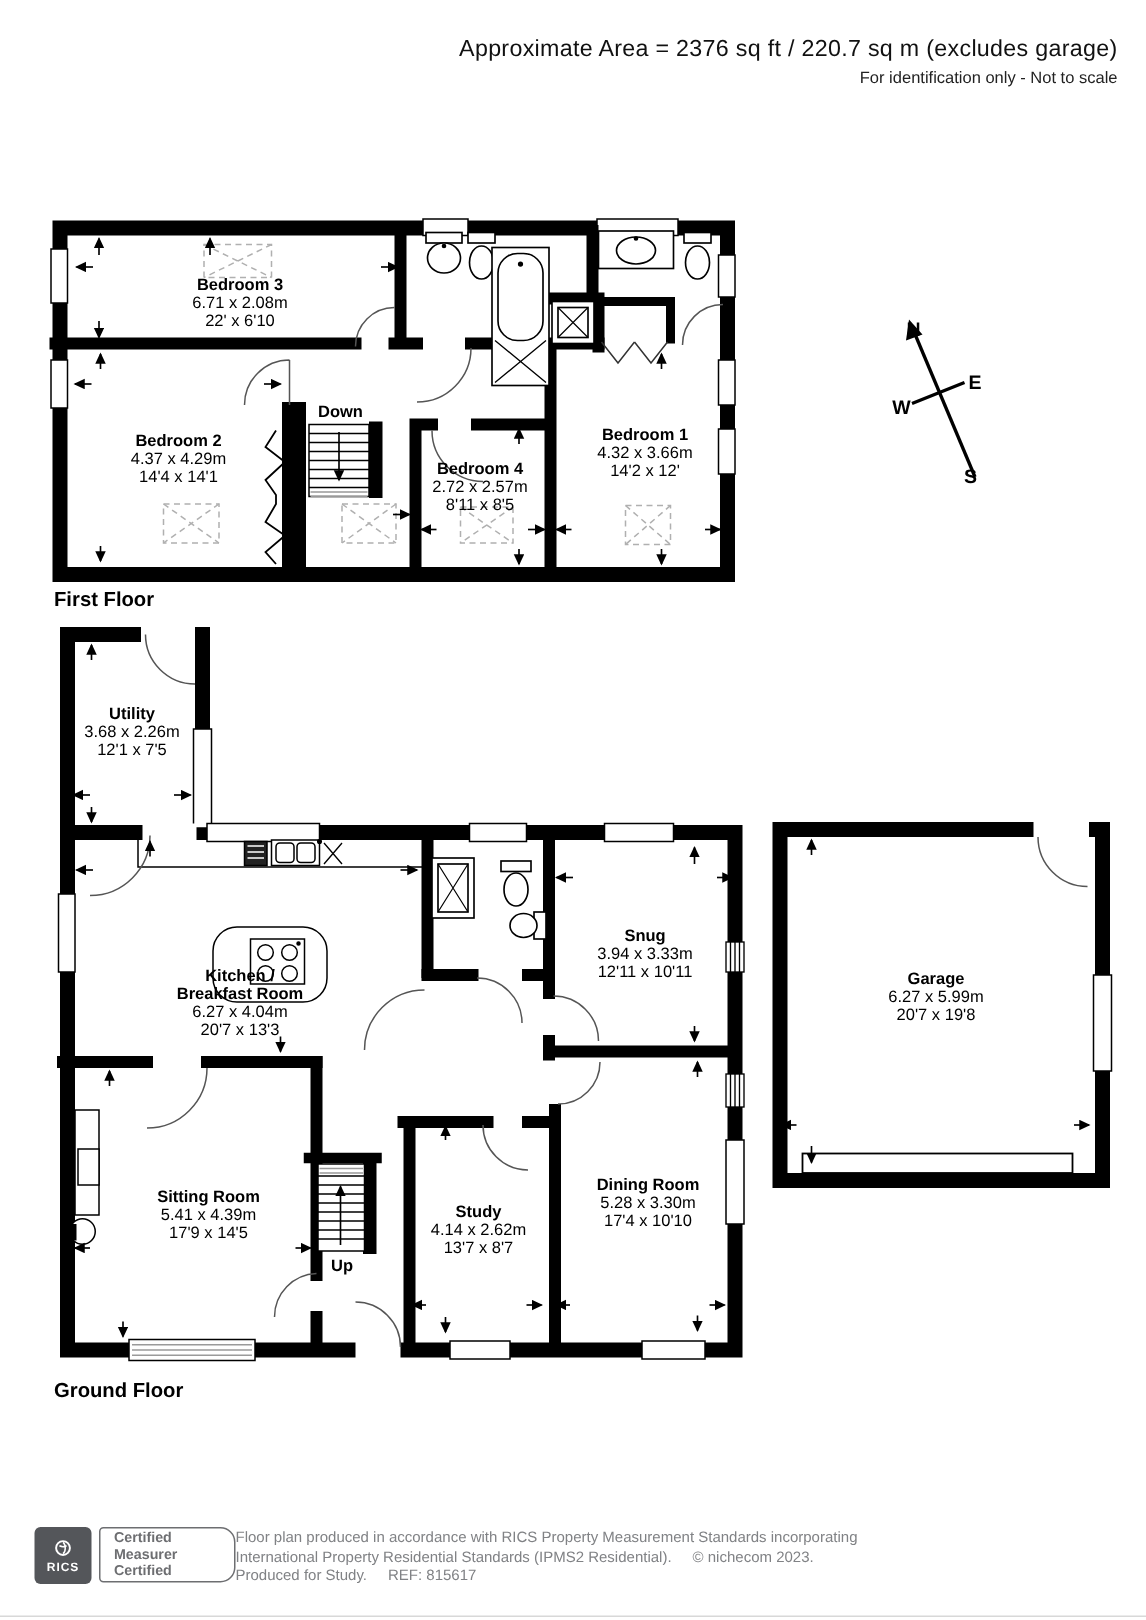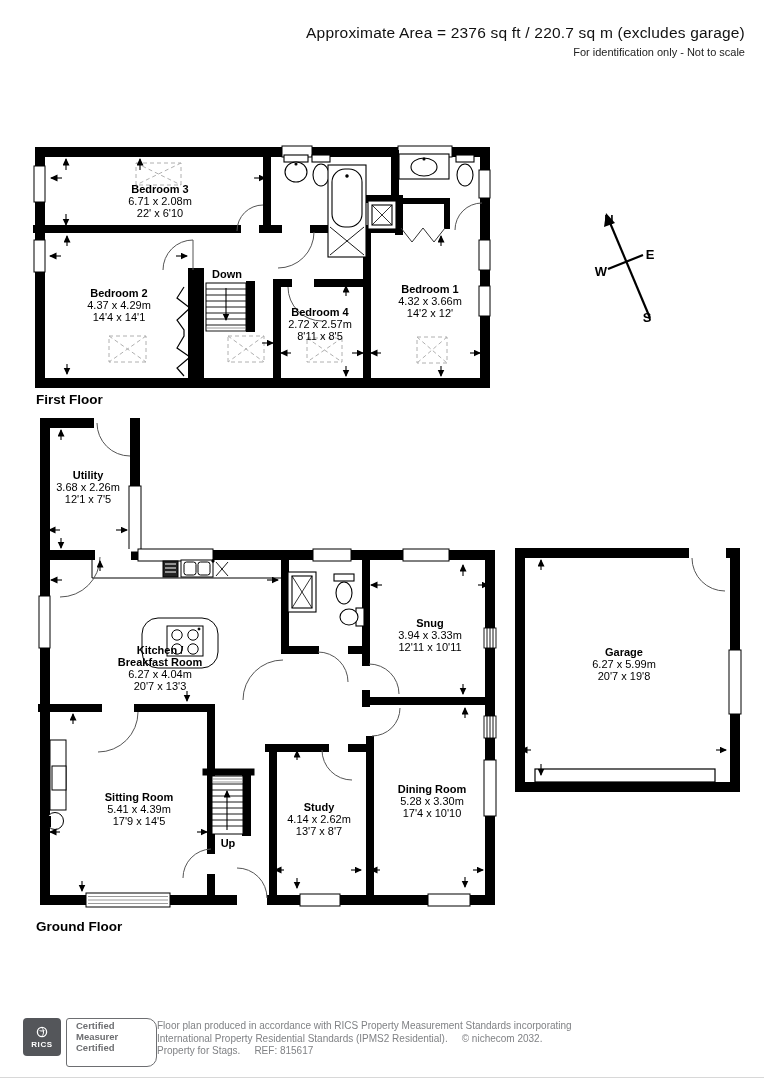--- a/index.html
+++ b/index.html
@@ -14,21 +14,21 @@
   .fl{font-size:13.5px;font-weight:bold;}
   .cs{font-size:13px;font-weight:bold;}
   .st{font-size:11px;font-weight:bold;}
   .plan{position:absolute;top:0;left:0;}
   .ftr{position:absolute;left:23px;top:1018px;display:flex;align-items:flex-start;}
   .rics-badge{width:38px;height:38px;background:#54565a;border-radius:4px;display:flex;flex-direction:column;
               align-items:center;justify-content:center;gap:1px;}
   .rics-glyph{width:16px;height:13px;}
   .rics-word{color:#fff;font-size:8px;font-weight:bold;letter-spacing:.6px;}
   .cert-box{width:80px;height:35px;border:1.6px solid #6d6e71;border-radius:3px 10px 10px 3px;
-            margin-left:5px;padding:0 0 12px 9px;display:flex;flex-direction:column;justify-content:center;}
+            margin-left:5px;padding:0 0 0 9px;display:flex;flex-direction:column;justify-content:center;}
   .cert-line{font-size:9.5px;font-weight:bold;color:#6d6e71;line-height:11px;}
   .ftr-text{margin-left:0;padding-top:2px;}
   .ftr-line{font-size:10px;color:#808285;line-height:12.5px;}
   .gapspan{margin-left:14px;}
   .bottom-rule{position:absolute;left:0;top:1077px;width:764px;height:1px;background:#d8d8d8;}
 </style>
 </head>
 <body>
 
 <div class="page">
@@ -371,22 +371,22 @@
       <div class="rics-word">RICS</div>
     </div>
     <div class="cert-box">
       <div class="cert-line">Certified</div>
       <div class="cert-line">Measurer</div>
       <div class="cert-line">Certified</div>
     </div>
     <div class="ftr-text">
       <div class="ftr-line">Floor plan produced in accordance with RICS Property Measurement Standards incorporating</div>
       <div class="ftr-line">
-        <span>International Property Residential Standards (IPMS2 Residential).</span><span class="gapspan">© nichecom 2032.</span>
+        <span>International Property Residential Standards (IPMS2 Residential).</span><span class="gapspan">© nichecom 2023.</span>
       </div>
       <div class="ftr-line">
-        <span>Property for Stags.</span><span class="gapspan">REF: 815617</span>
+        <span>Produced for Study.</span><span class="gapspan">REF: 815617</span>
       </div>
     </div>
   </div>
 
   <div class="bottom-rule"></div>
 </div>
 
 </body></html>

